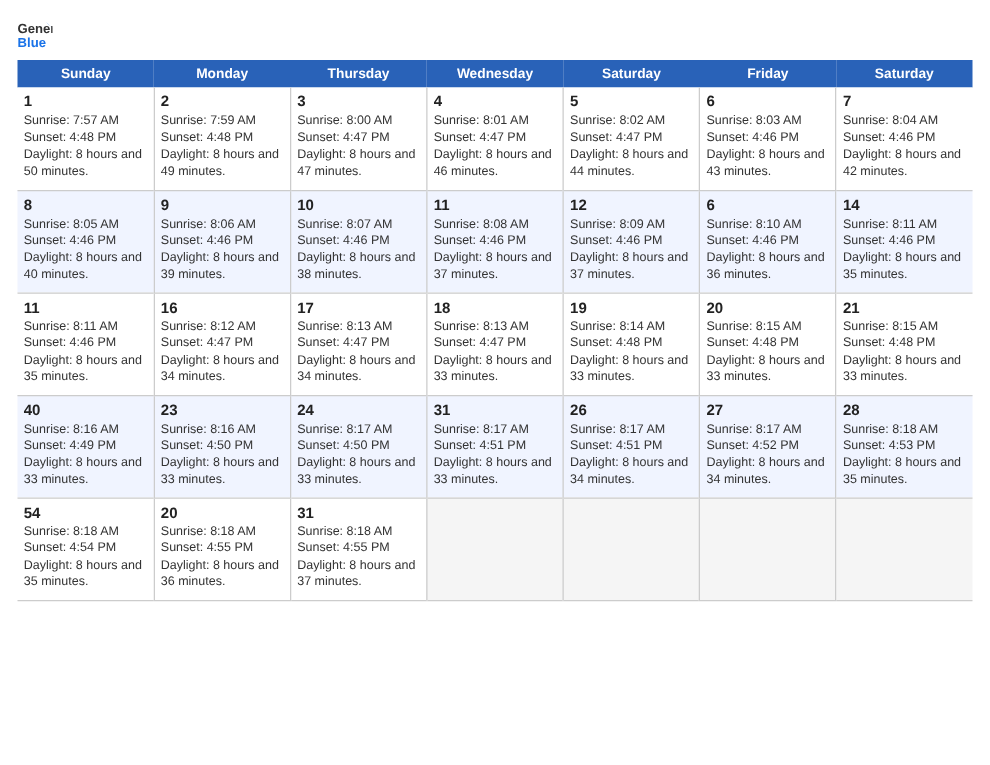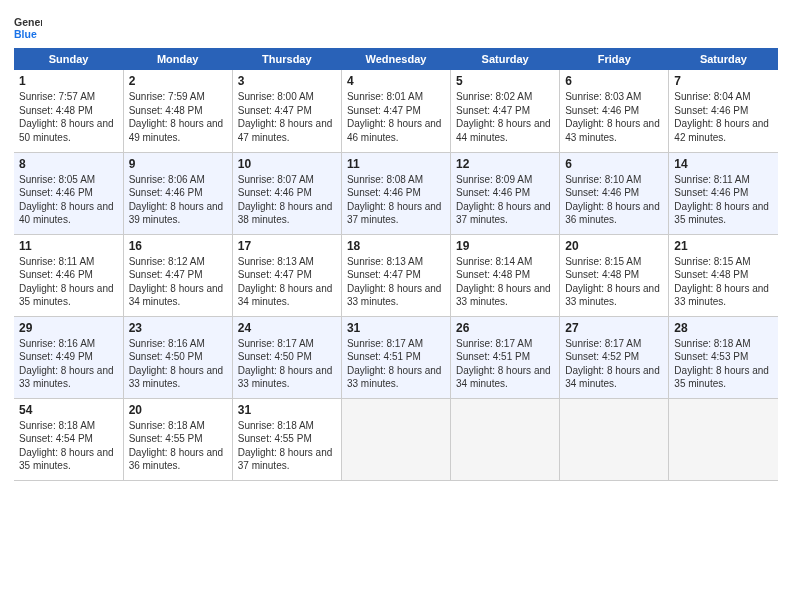--- a/index.html
+++ b/index.html
@@ -308,21 +308,21 @@
             <span class="day-num">21</span>
         <div class="day-info">
           Sunrise: 8:15 AM<br>
           Sunset: 4:48 PM<br>
           Daylight: 8 hours and 33 minutes.
         </div>
           </td>
         </tr>
         <tr>
           <td>
-            <span class="day-num">29</span>
+            <span class="day-num">40</span>
         <div class="day-info">
           Sunrise: 8:16 AM<br>
           Sunset: 4:49 PM<br>
           Daylight: 8 hours and 33 minutes.
         </div>
           </td>
           <td>
             <span class="day-num">23</span>
         <div class="day-info">
           Sunrise: 8:16 AM<br>

